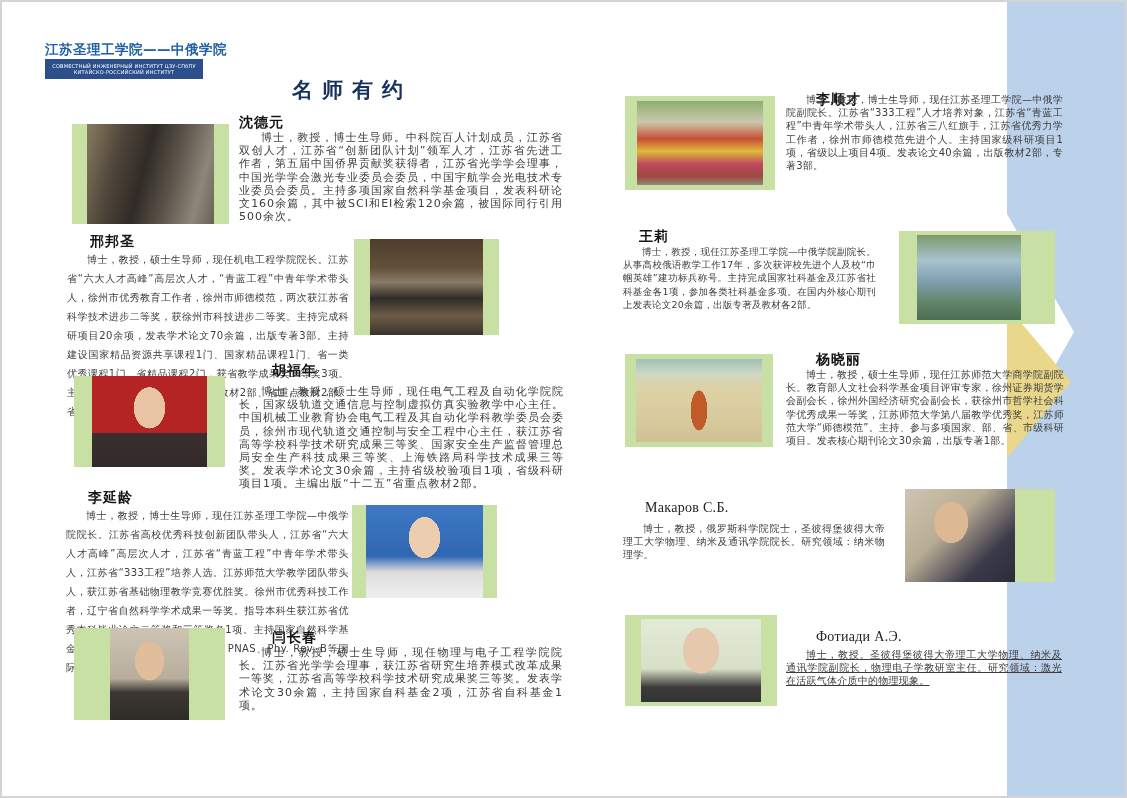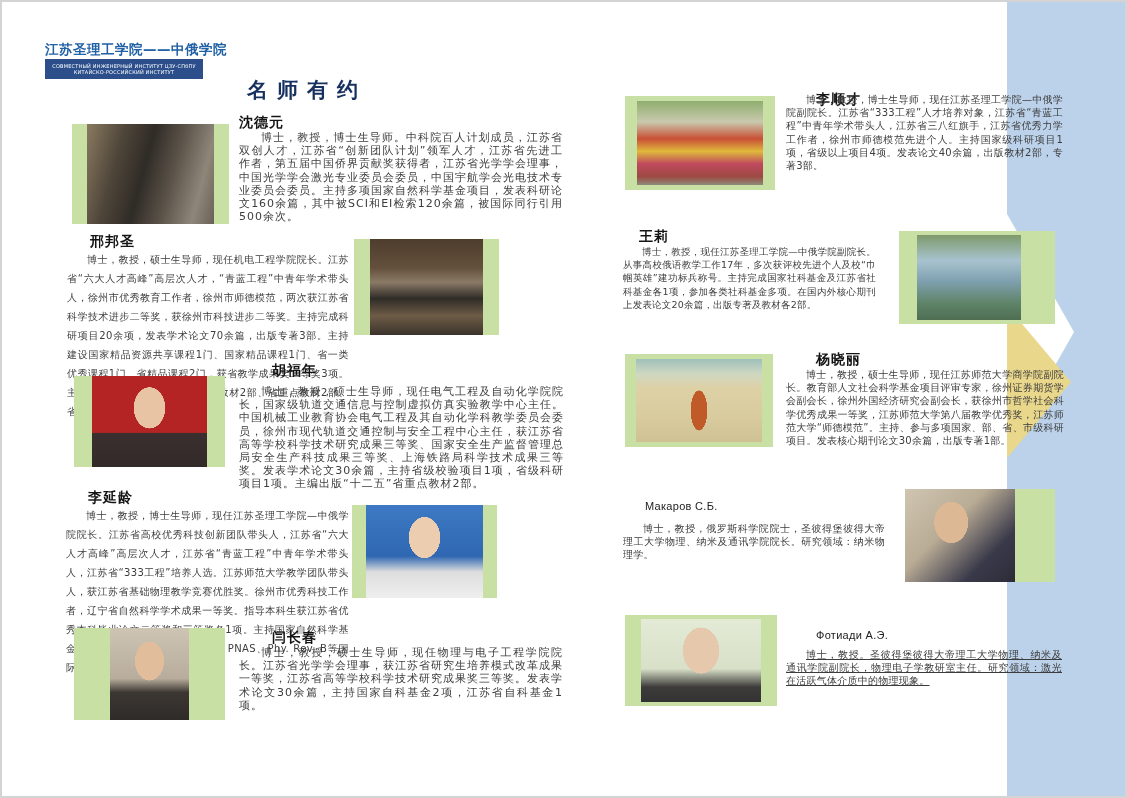--- a/index.html
+++ b/index.html
@@ -10,26 +10,26 @@
   .band{position:absolute;left:1005px;top:0;width:120px;height:798px;background:#bcd2ea;}
   .chev{position:absolute;clip-path:polygon(0 0,100% 50%,0 100%);}
   .chev-white{left:1005px;top:212px;width:67px;height:236px;background:#ffffff;}
   .chev-yellow{left:1005px;top:304px;width:64px;height:152px;background:#e9d78c;}
   
   .inst-cn{position:absolute;left:43px;top:39px;font-size:13.5px;font-weight:bold;
            color:#2161a6;letter-spacing:.5px;text-align:center;}
   .inst-ru{position:absolute;left:43px;top:57px;width:158px;height:20px;background:#2c4f8c;
            color:#ffffff;font-size:5px;line-height:6.2px;text-align:center;
            display:flex;flex-direction:column;justify-content:center;letter-spacing:.2px;}
-  .page-title{position:absolute;left:245px;top:74px;width:210px;text-align:left;
+  .page-title{position:absolute;left:245px;top:74px;width:210px;text-align:center;
               font-size:21px;font-weight:bold;color:#16305f;letter-spacing:9px;}
   
   .pname{position:absolute;font-size:14px;font-weight:bold;color:#141414;letter-spacing:1px;}
-  .pname-ru{position:absolute;font-size:11px;font-weight:normal;color:#222;
-            font-family:Liberation Sans, sans-serif;letter-spacing:.3px;}
+  .pname-ru{position:absolute;font-size:14px;font-weight:normal;color:#222;
+            font-family:Liberation Serif, serif;letter-spacing:.3px;}
   .bio{position:absolute;color:#3c3c3c;text-align:justify;text-indent:2em;}
   .bio-a{font-size:11px;line-height:13.2px;letter-spacing:1px;}
   .bio-b{font-size:10px;line-height:19px;letter-spacing:.4px;}
   .bio-c{font-size:10px;line-height:13.2px;letter-spacing:.25px;}
   .bio-d{font-size:9.5px;line-height:13.2px;letter-spacing:.2px;}
   .photo{position:absolute;background:#c9e0a5;}
   .pimg{position:absolute;}
   
   .pr1-photo{left:70px;top:122px;width:157px;height:100px;}  .pr1-photo .pimg{inset:0 15px;}
   .pr2-photo{left:352px;top:237px;width:145px;height:96px;}  .pr2-photo .pimg{inset:0 16px;}

